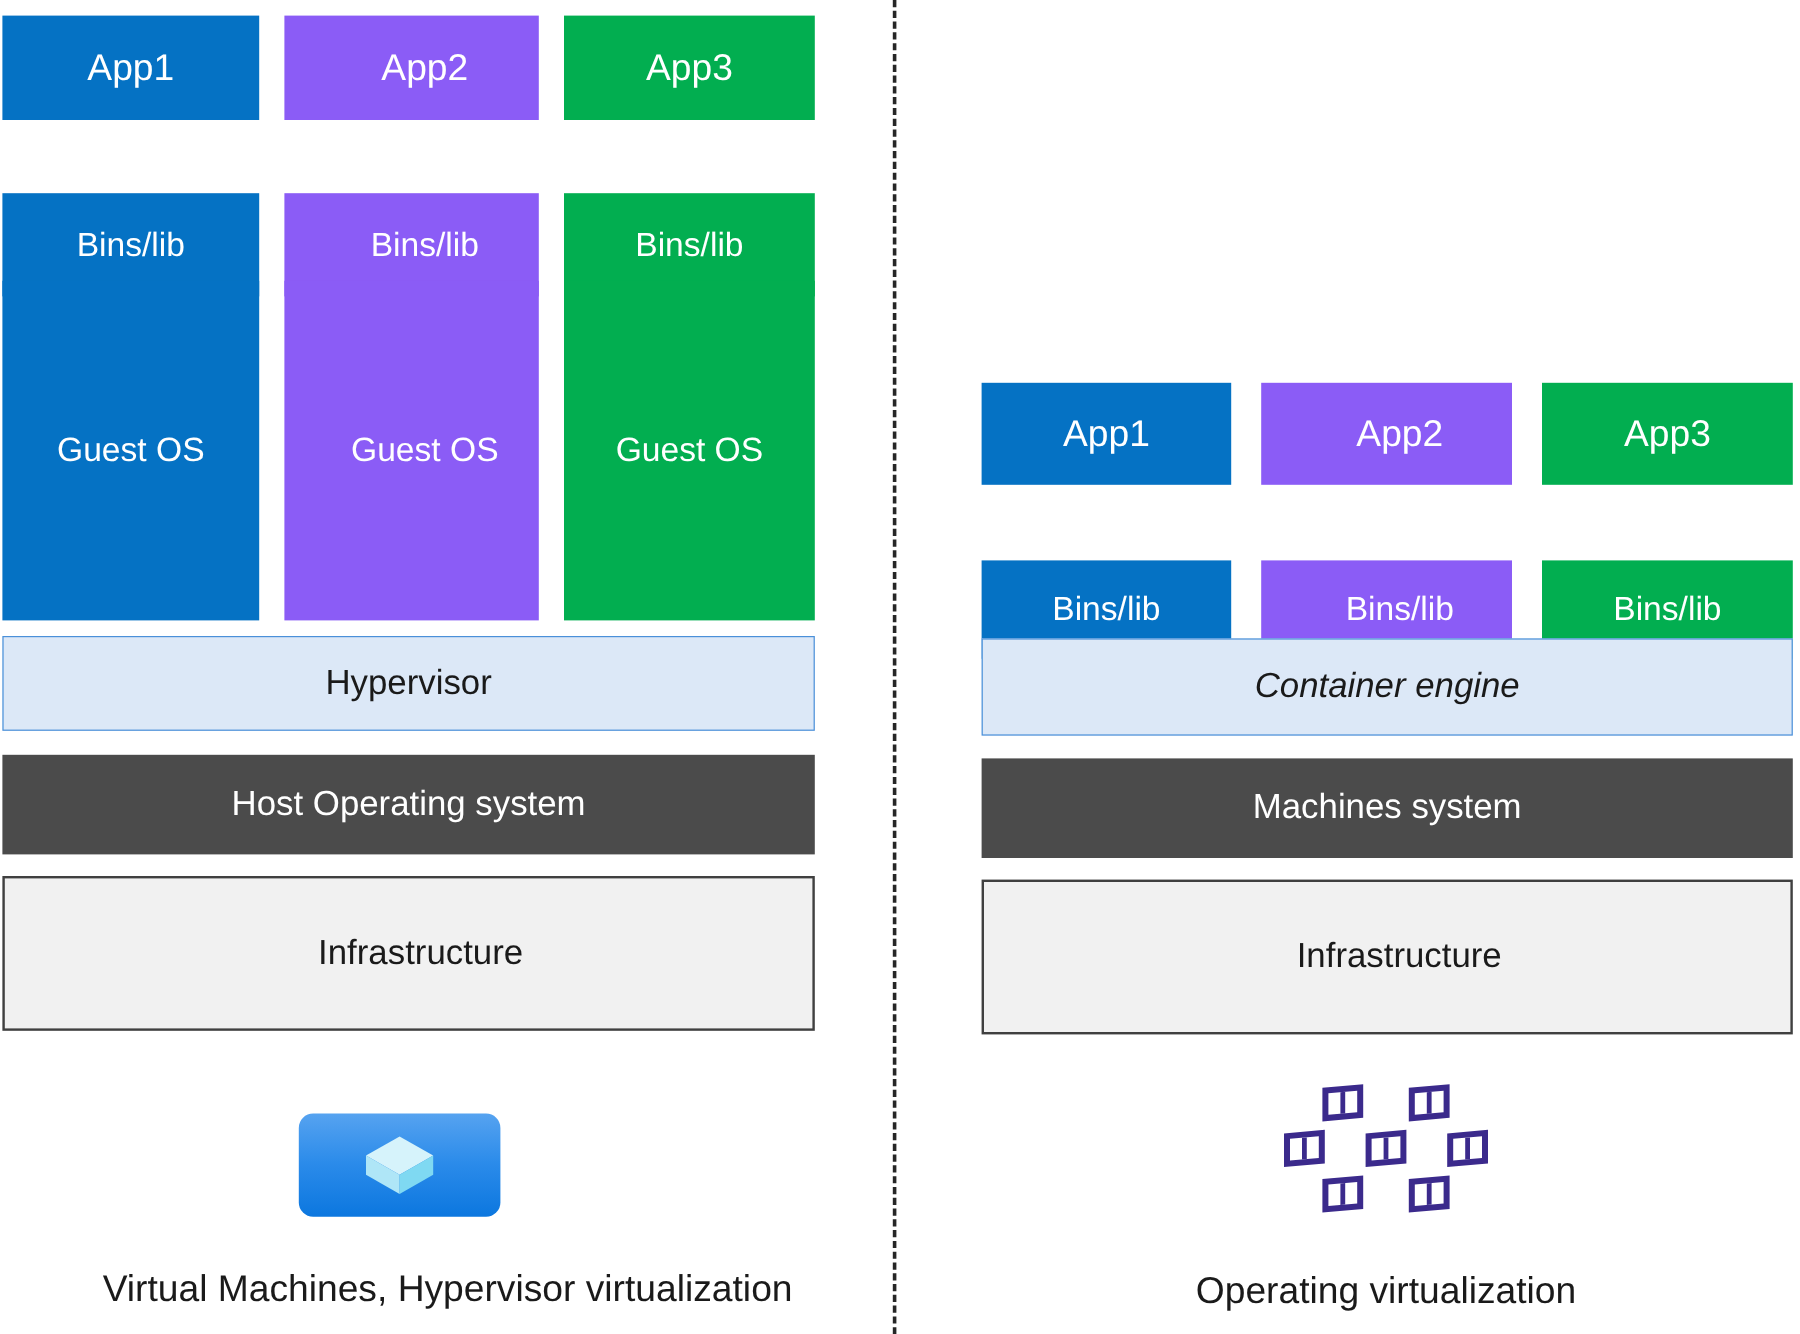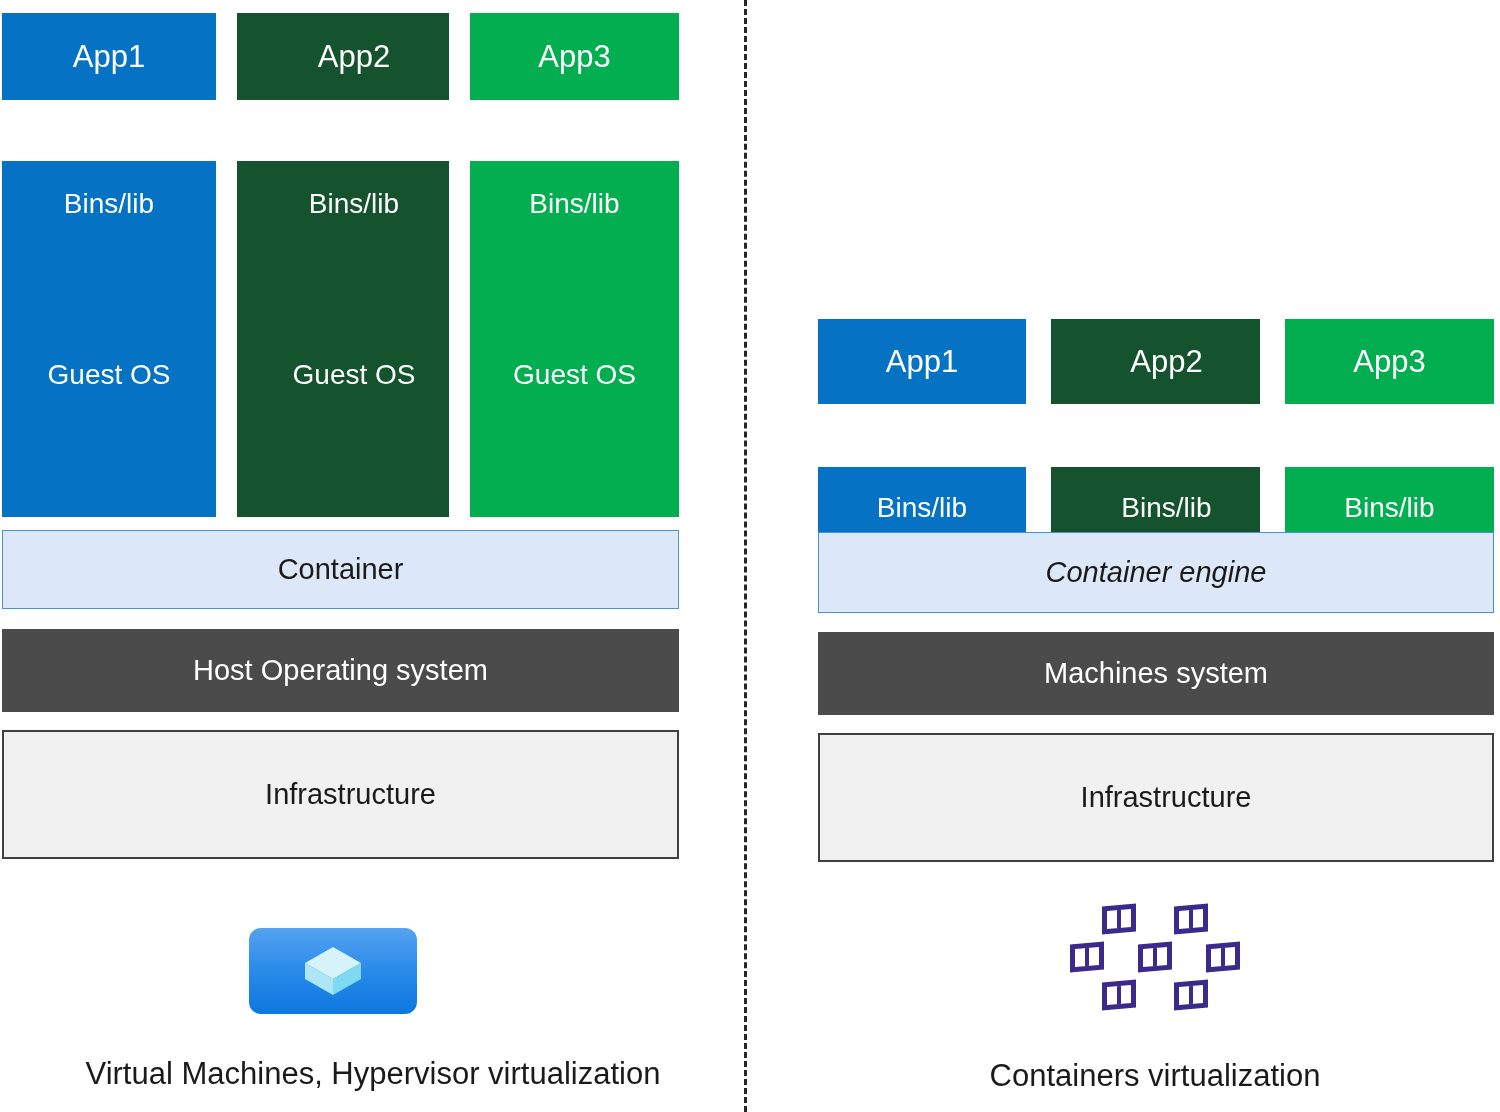--- a/index.html
+++ b/index.html
@@ -38,21 +38,21 @@
     position: absolute;
     box-sizing: border-box;
     display: flex;
     align-items: center;
     justify-content: center;
     text-align: center;
     line-height: 1.15;
   }
 
   .c-blue   { background: #0572C4; color: #ffffff; }
-  .c-orange { background: #14532d; color: #ffffff; padding-left: 22px; }
+  .c-orange { background: #8b5cf6; color: #ffffff; padding-left: 22px; }
   .c-green  { background: #02AE50; color: #ffffff; }
 
   .c-engine {
     background: #DCE8F7;
     border: 1.5px solid #4A90D9;
     color: #1a1a1a;
   }
   .c-os {
     background: #4B4B4B;
     color: #ffffff;
@@ -152,21 +152,21 @@
       <span>Guest OS</span>
     </div>
     <div class="blk c-orange fs-guest" style="left:237px; top:234px; width:212px; height:283px;">
       <span>Guest OS</span>
     </div>
     <div class="blk c-green fs-guest" style="left:470px; top:234px; width:209px; height:283px;">
       <span>Guest OS</span>
     </div>
 
     <div class="blk c-engine fs-engine" style="left:2px; top:530px; width:677px; height:79px;">
-      <span>Container</span>
+      <span>Hypervisor</span>
     </div>
 
     <div class="blk c-os fs-os" style="left:2px; top:629px; width:677px; height:83px;">
       <span>Host Operating system</span>
     </div>
 
     <div class="blk c-infra fs-infra" style="left:2px; top:730px; width:677px; height:129px;">
       <span>Infrastructure</span>
     </div>
 
@@ -221,16 +221,16 @@
     <div class="ctr-cluster">
       <div class="ctr-glyph" style="left:32px;  top:2px;"></div>
       <div class="ctr-glyph" style="left:104px; top:2px;"></div>
       <div class="ctr-glyph" style="left:0px;   top:40px;"></div>
       <div class="ctr-glyph" style="left:68px;  top:40px;"></div>
       <div class="ctr-glyph" style="left:136px; top:40px;"></div>
       <div class="ctr-glyph" style="left:32px;  top:78px;"></div>
       <div class="ctr-glyph" style="left:104px; top:78px;"></div>
     </div>
 
-    <div class="caption" style="left:810px; top:1058px; width:690px;">Containers virtualization</div>
+    <div class="caption" style="left:810px; top:1058px; width:690px;">Operating virtualization</div>
   </div>
 
 </div>
 
 </body></html>

